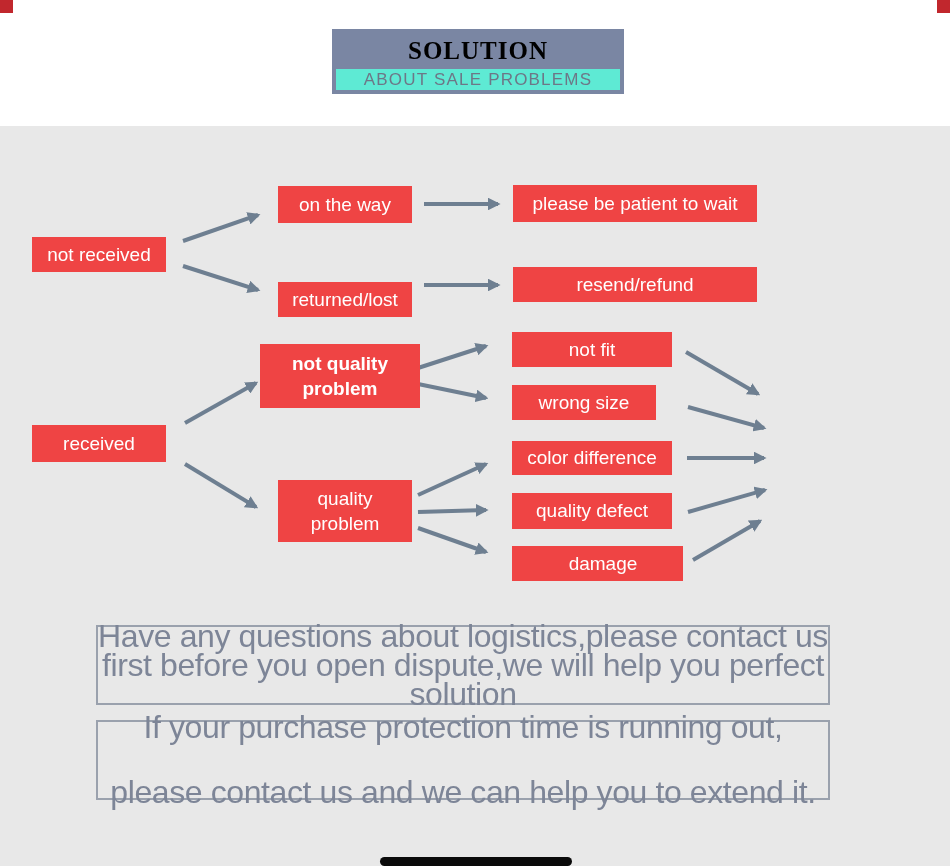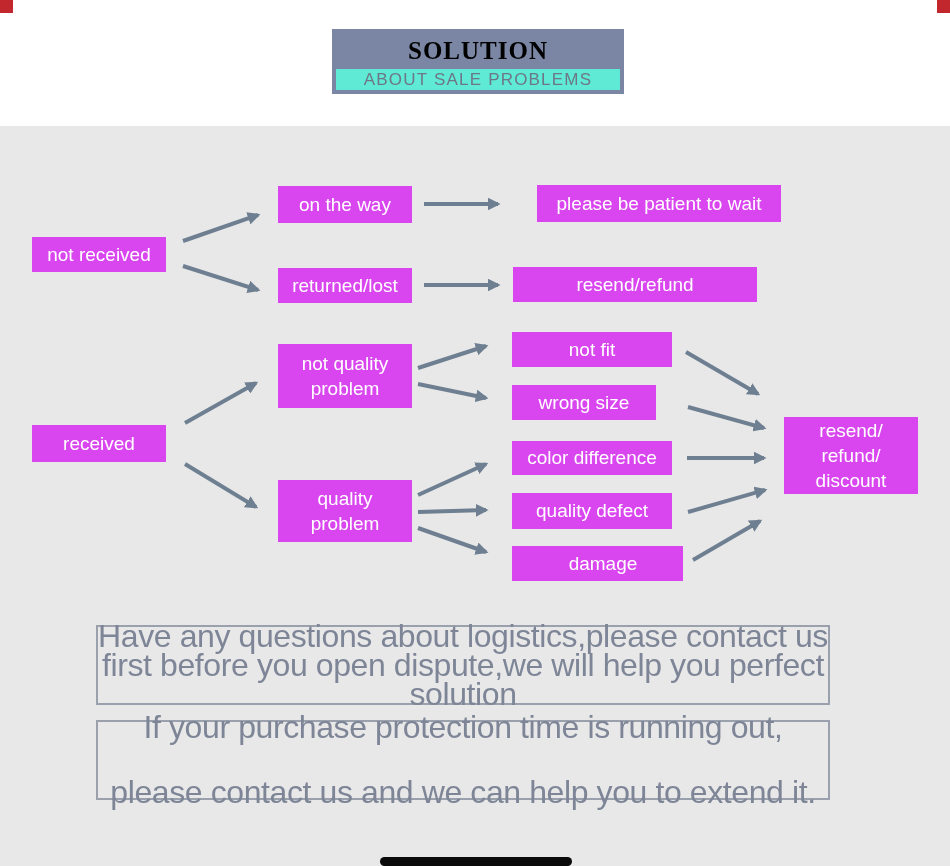--- a/index.html
+++ b/index.html
@@ -9,30 +9,30 @@
 
   
   #header-box{position:absolute;left:332px;top:29px;width:292px;height:65px;background:#7a86a3;}
   #header-title{position:absolute;left:0;top:0;width:100%;height:43px;display:flex;align-items:center;justify-content:center;
     color:#000000;font-family:"Liberation Serif", serif;font-weight:bold;font-size:25px;letter-spacing:1px;}
   #header-strip{position:absolute;left:4px;right:4px;bottom:4px;height:21px;background:#5eead4;
     display:flex;align-items:center;justify-content:center;}
   #header-strip span{color:#6d7787;font-size:17px;letter-spacing:1.2px;}
 
   
-  .node{position:absolute;background:#d946ef;color:#ffffff;display:flex;align-items:center;justify-content:center;
+  .node{position:absolute;background:#ef4444;color:#ffffff;display:flex;align-items:center;justify-content:center;
     text-align:center;font-size:19px;line-height:1.32;white-space:pre-line;}
 
   #n-not-received{left:32px;top:237px;width:134px;height:35px;}
   #n-on-the-way{left:278px;top:186px;width:134px;height:37px;}
-  #n-be-patient{left:513px;top:185px;width:244px;height:37px;margin-left:24px;}
-  #n-returned-lost{left:278px;top:268px;width:134px;height:35px;}
+  #n-be-patient{left:513px;top:185px;width:244px;height:37px;}
+  #n-returned-lost{left:278px;top:282px;width:134px;height:35px;}
   #n-resend-refund{left:513px;top:267px;width:244px;height:35px;}
   #n-received{left:32px;top:425px;width:134px;height:37px;}
-  #n-not-quality{left:278px;top:344px;width:134px;height:64px;}
+  #n-not-quality{left:260px;top:344px;width:160px;height:64px;font-weight:bold;}
   #n-quality{left:278px;top:480px;width:134px;height:62px;}
   #n-not-fit{left:512px;top:332px;width:160px;height:35px;}
   #n-wrong-size{left:512px;top:385px;width:144px;height:35px;}
   #n-color-diff{left:512px;top:441px;width:160px;height:34px;}
   #n-quality-defect{left:512px;top:493px;width:160px;height:36px;}
   #n-damage{left:512px;top:546px;width:160px;height:35px;padding-left:11px;}
   #n-resolution{left:784px;top:417px;width:134px;height:77px;}
 
   #arrows{position:absolute;left:0;top:0;pointer-events:none;}
   #arrows line{stroke:#6e7f91;stroke-width:4;}
@@ -95,23 +95,20 @@
   <div class="node" id="n-received">received</div>
   <div class="node" id="n-not-quality">not quality
 problem</div>
   <div class="node" id="n-quality">quality
 problem</div>
   <div class="node" id="n-not-fit">not fit</div>
   <div class="node" id="n-wrong-size">wrong size</div>
   <div class="node" id="n-color-diff">color difference</div>
   <div class="node" id="n-quality-defect">quality defect</div>
   <div class="node" id="n-damage">damage</div>
-  <div class="node" id="n-resolution">resend/
-refund/
-discount</div>
 
   <div class="note" id="note-1">
     <div>Have any questions about logistics,please contact us</div>
     <div>first before you open dispute,we will help you perfect solution</div>
   </div>
   <div class="note" id="note-2">
     <div>If your purchase protection time is running out,</div>
     <div>please contact us and we can help you to extend it.</div>
   </div>
 

